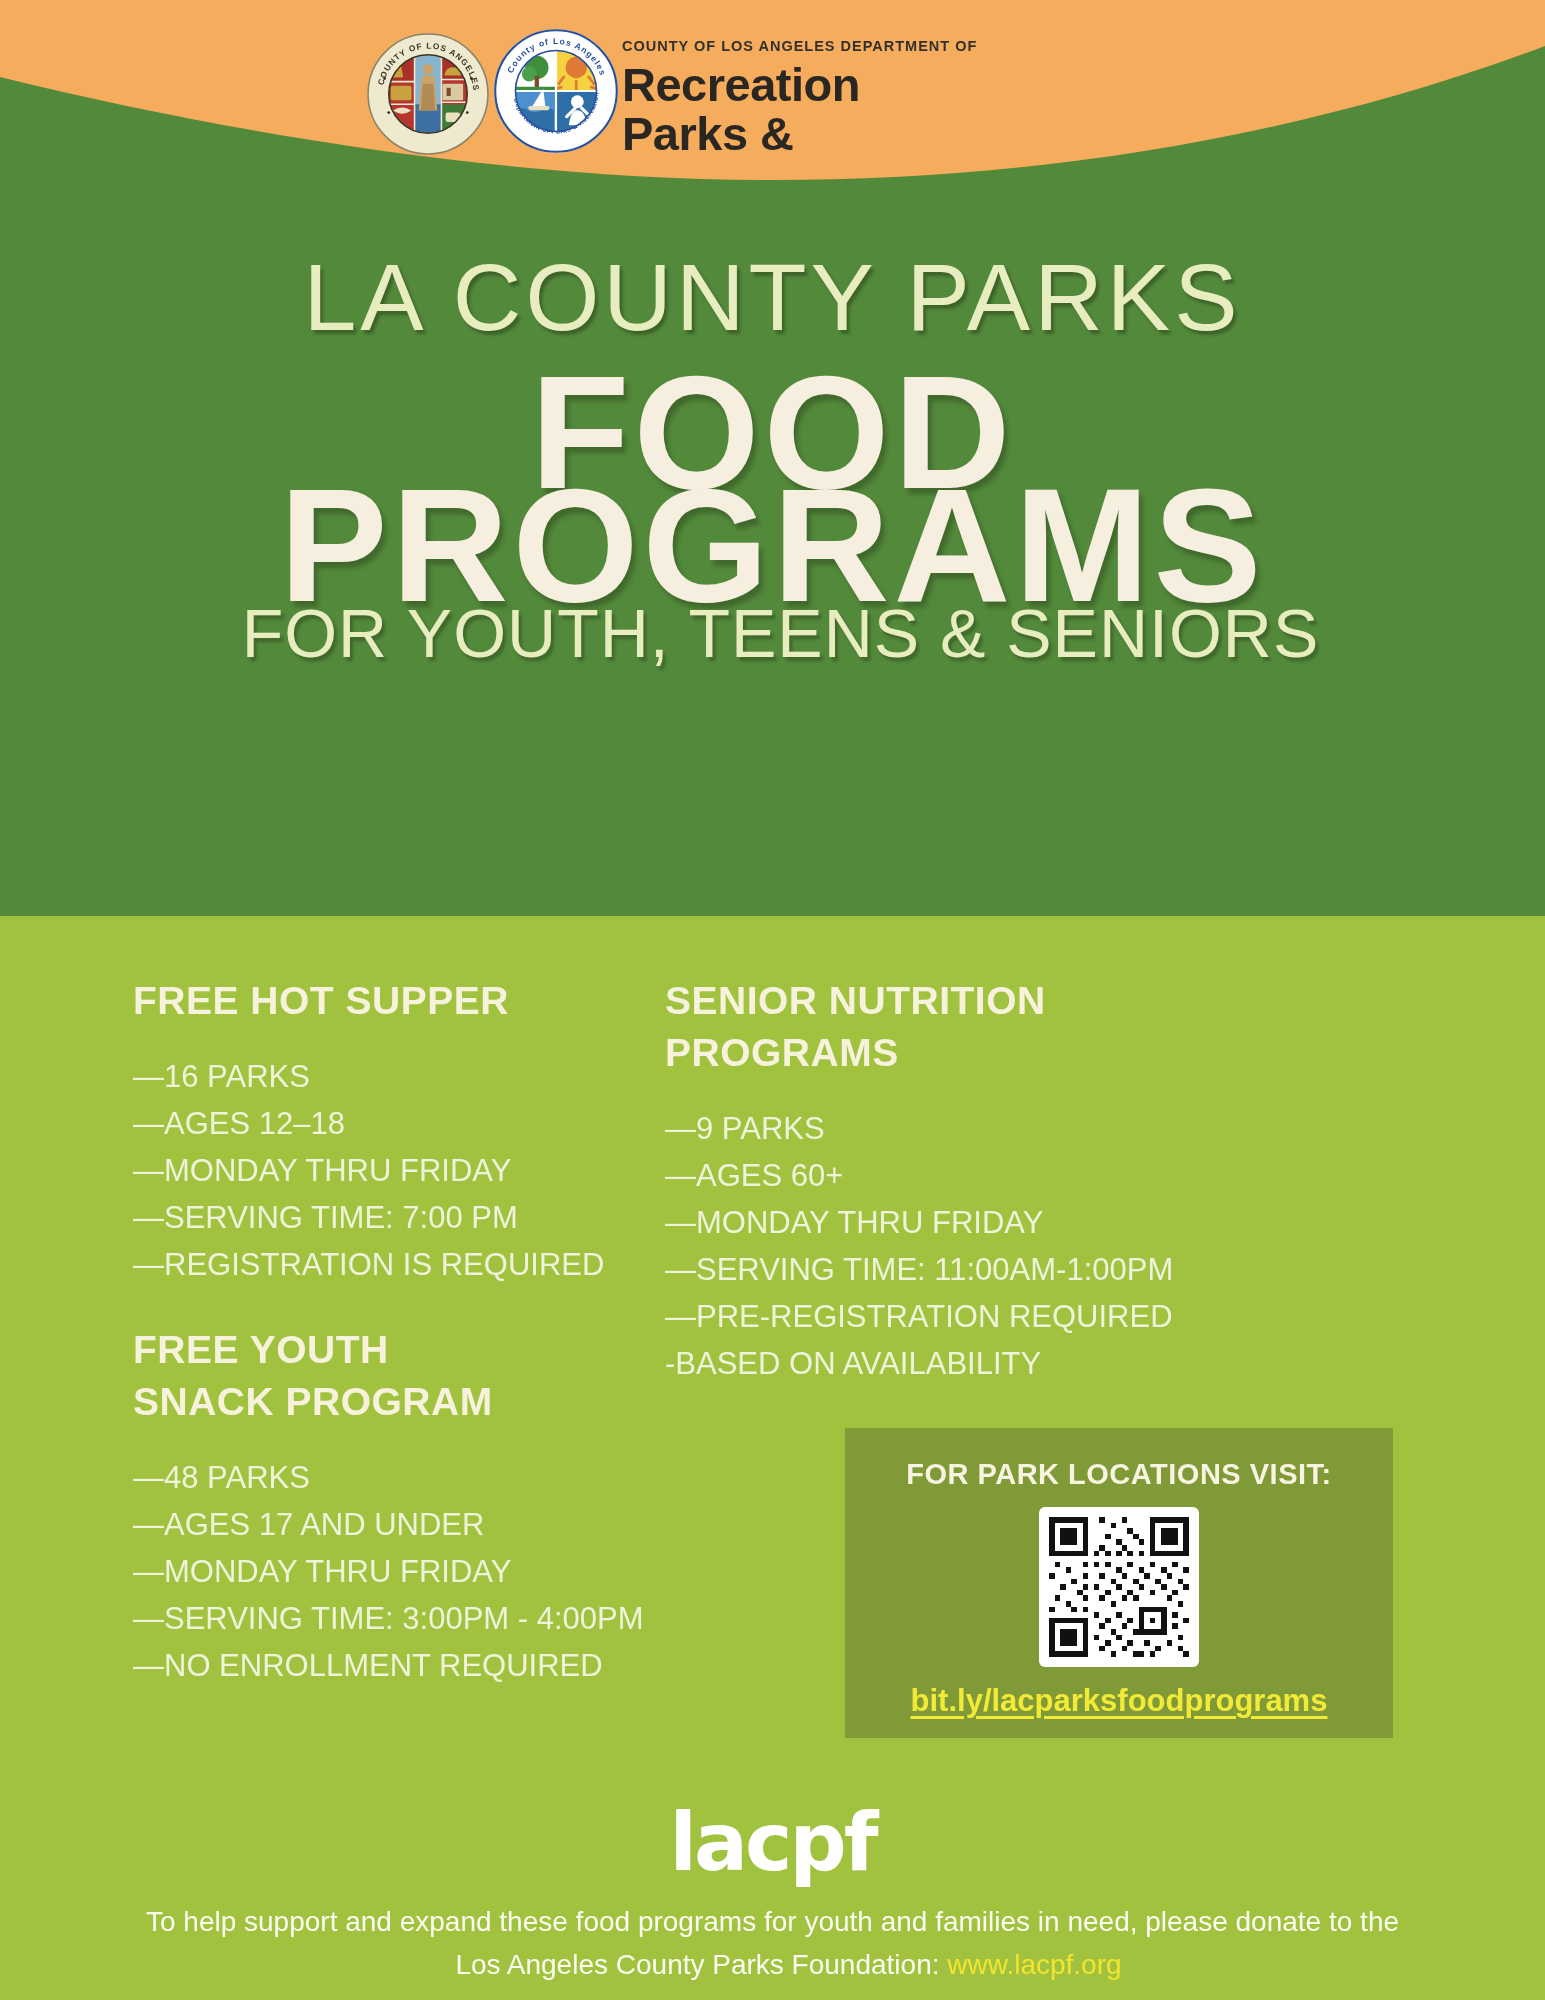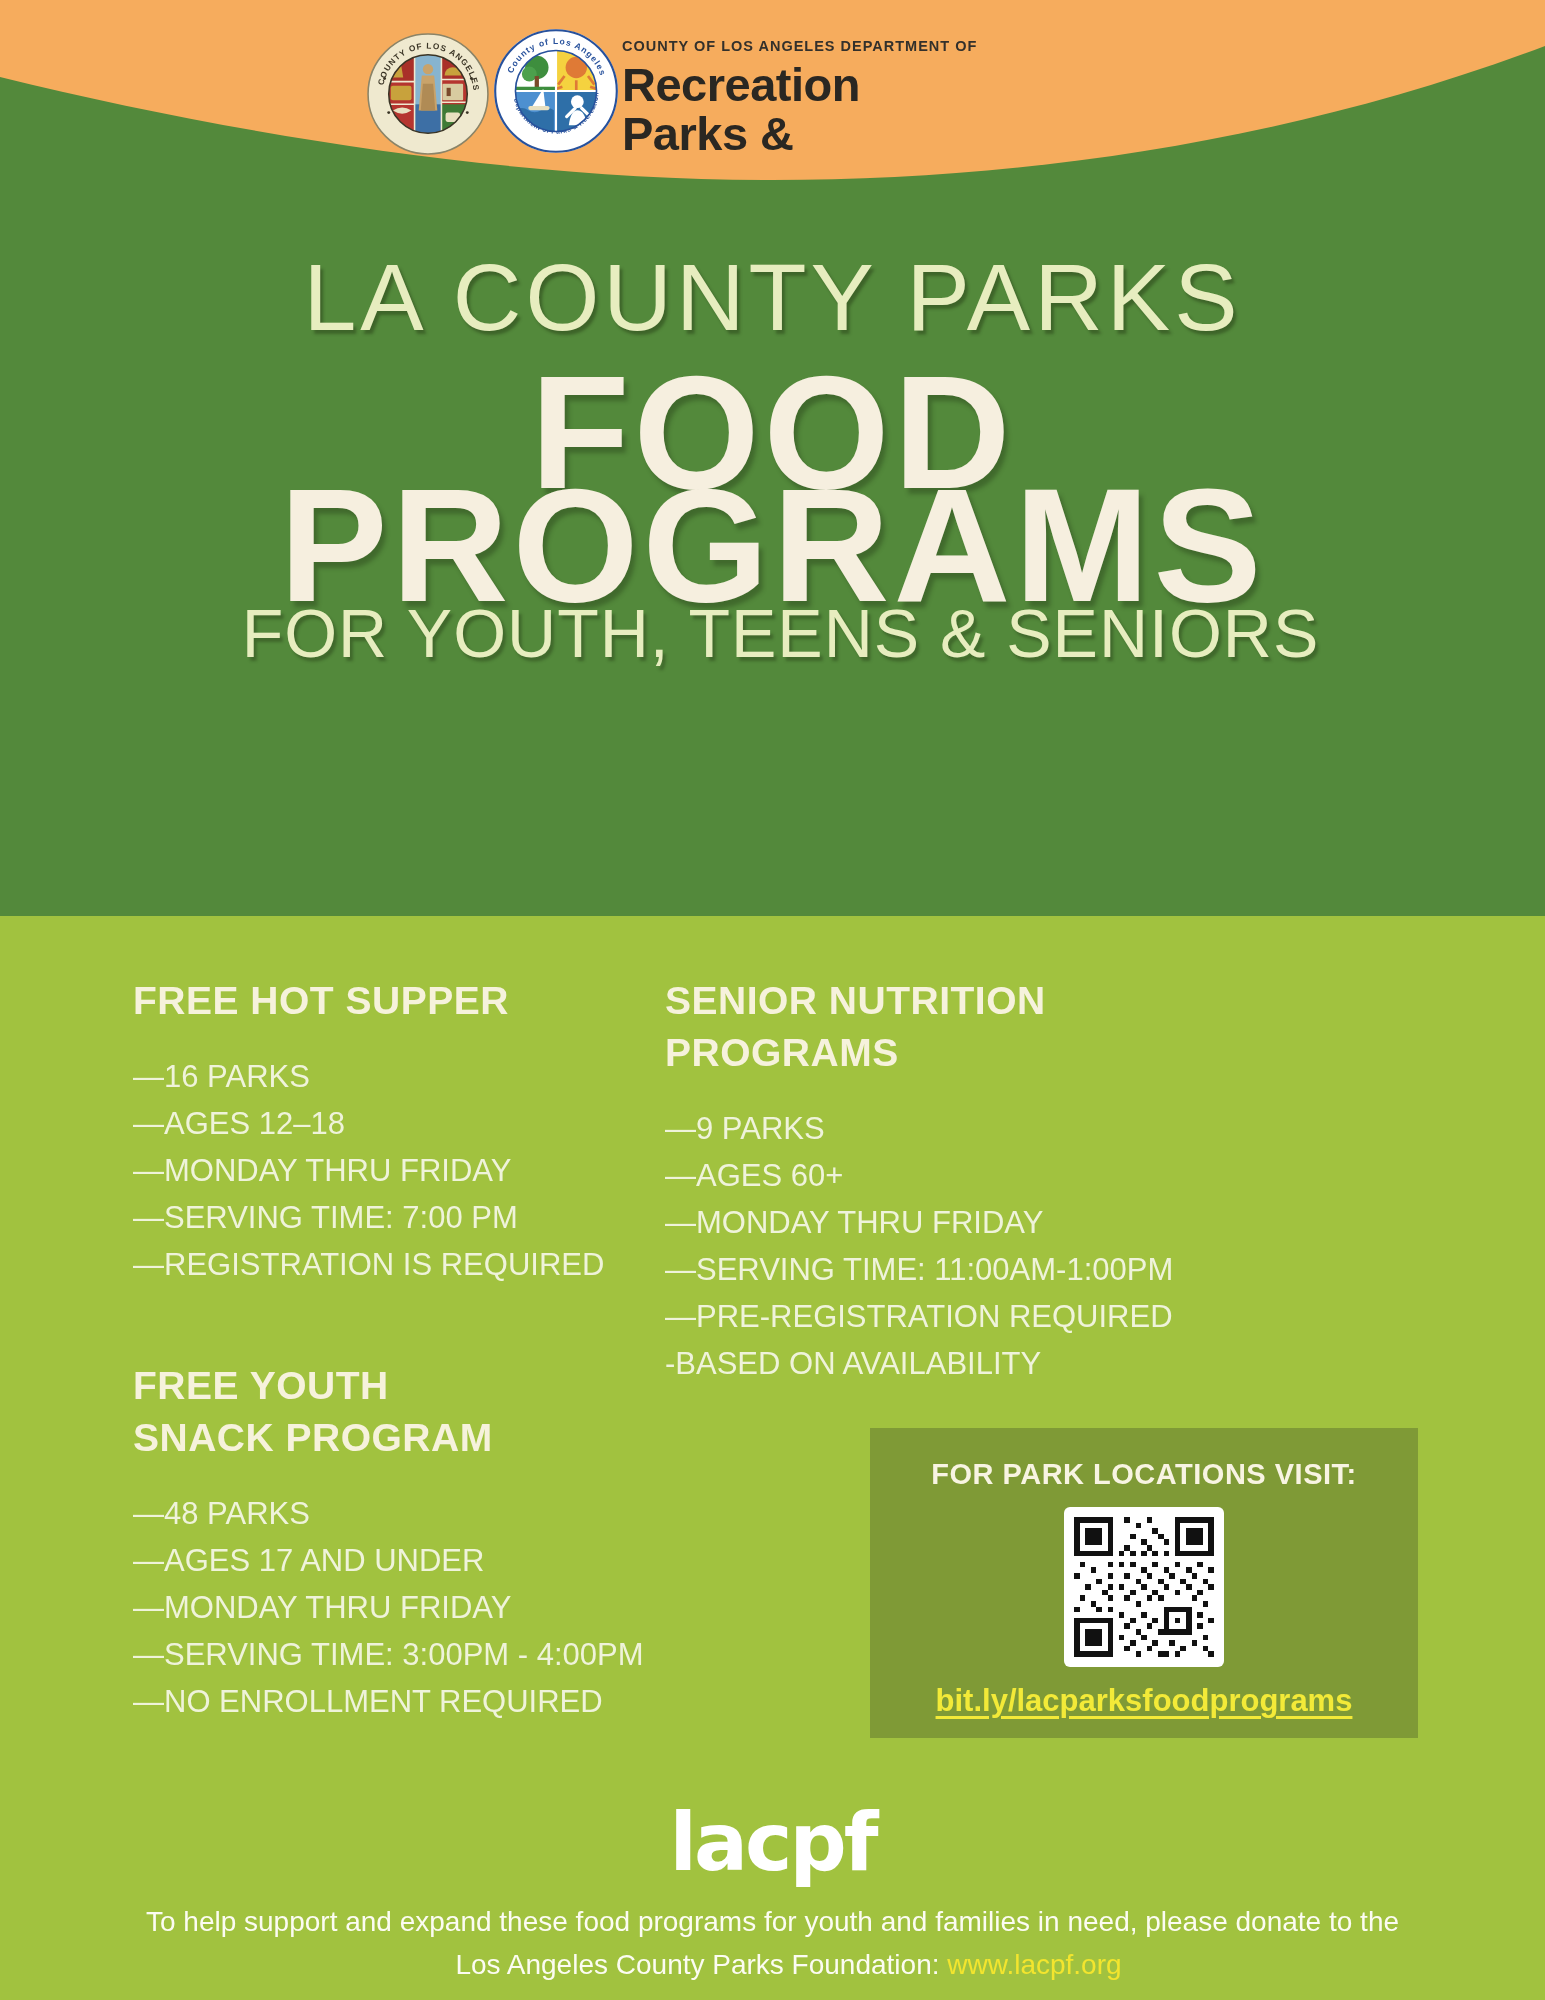--- a/index.html
+++ b/index.html
@@ -33,24 +33,24 @@
   .hero-subtitle { position:absolute; left:0; top:594px; width:100%; text-align:center;
     font-size:68px; font-weight:400; letter-spacing:1px; color:#E7EDBF;
     text-shadow:3px 4px 3px rgba(35,55,20,.4); white-space:nowrap;padding-left:16px; }
   
   .col { position:absolute; }
   .col-left  { left:133px; top:975px; width:520px; }
   .col-right { left:665px; top:975px; width:760px; }
   .prog-title { font-size:39px; font-weight:700; line-height:52px; letter-spacing:0.5px; color:#F6F2DC; }
   .prog-items { margin-top:26px; }
   .prog-item { font-size:31px; font-weight:400; line-height:47px; color:#EFF3DA; white-space:nowrap; }
-  .prog-gap { margin-top:72px; }
+  .prog-gap { margin-top:36px; }
   
   .loc-box { position:absolute; left:845px; top:1428px; width:548px; height:310px;
-    background:#7F9A36; text-align:center;margin-left:25px; }
+    background:#7F9A36; text-align:center; }
   .loc-heading { margin-top:30px; font-size:29px; font-weight:700; letter-spacing:0.5px; color:#F8F4E2; }
   .qr-wrap { width:160px; height:160px; margin:16px auto 0 auto; background:#ffffff;
     border-radius:6px; padding:10px; }
   .qr-wrap svg { width:140px; height:140px; display:block; }
   .loc-link { display:inline-block; margin-top:16px; font-size:31px; font-weight:700;
     color:#F3EA38; text-decoration:underline; text-underline-offset:5px; cursor:pointer; white-space:nowrap; }
   
   .lacpf-logo { position:absolute; left:0; top:1796px; width:100%; text-align:center;
     font-family:"DejaVu Sans","Liberation Sans",sans-serif;
     font-size:80px; font-weight:800; letter-spacing:-3px; color:#ffffff; }

